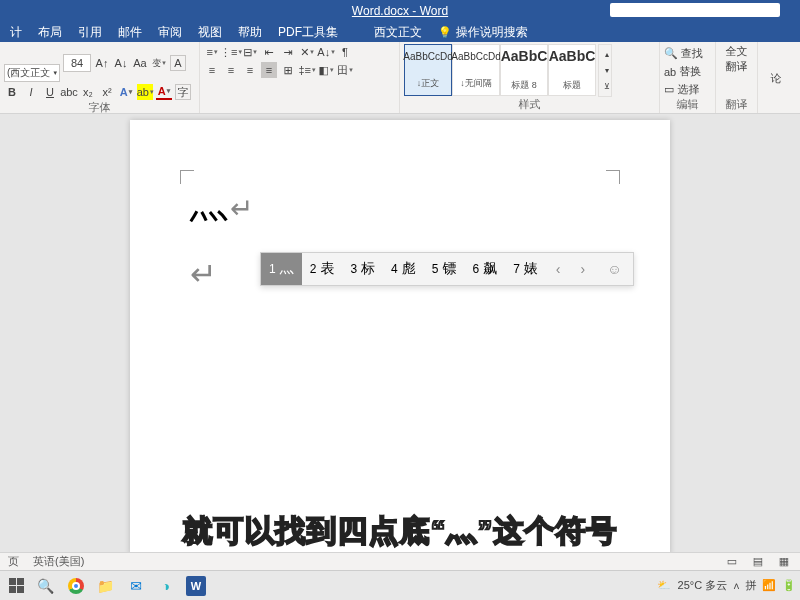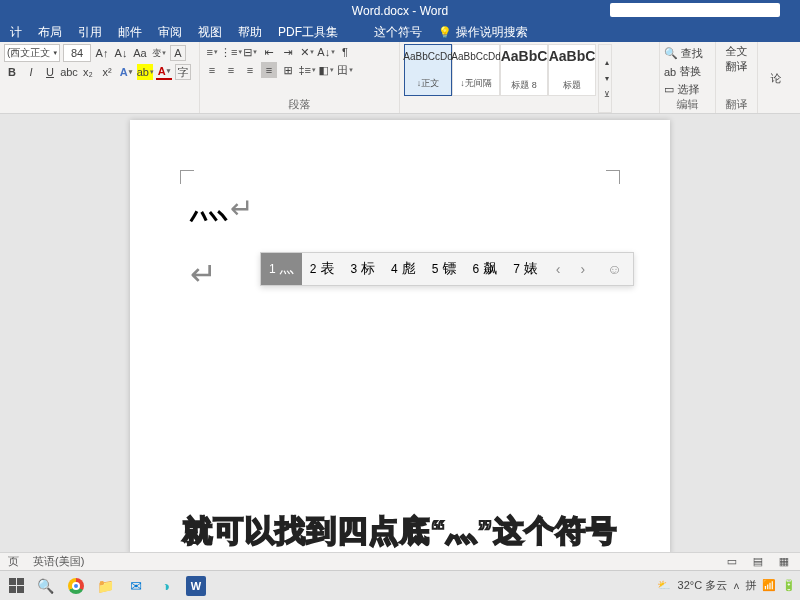--- a/index.html
+++ b/index.html
@@ -1,33 +1,33 @@
 <!DOCTYPE html>
 <html><head>
 <meta charset="utf-8">
 <style>
 * { margin: 0; padding: 0; box-sizing: border-box; font-family: "Microsoft YaHei", "Segoe UI", sans-serif; }
 body { width: 800px; height: 600px; overflow: hidden; background: #e6e6e6; position: relative; }
 
-.titlebar { height: 22px; background: #2b579a; color: #fff; display: flex; align-items: center; justify-content: center; font-size: 12px; position: relative; }
+.titlebar { height: 22px; background: #2b579a; color: #fff; display: flex; align-items: center; justify-content: center; font-size: 12px; position: relative; text-decoration: underline; }
 .titlebar .right-blank { position: absolute; right: 20px; top: 3px; width: 170px; height: 14px; background: #fff; border-radius: 2px; }
 
 .menubar { height: 20px; background: #2b579a; color: #fff; display: flex; align-items: center; padding-left: 2px; font-size: 12px; gap: 0; }
 .menubar .mtab { padding: 0 8px; height: 20px; display: flex; align-items: center; cursor: pointer; }
 .menubar .spacer { width: 20px; }
 .menubar .help { display: flex; align-items: center; gap: 4px; padding-left: 8px; }
 .menubar .bulb { color: #ffd966; font-size: 11px; }
 
 .ribbon { height: 72px; background: #f3f2f1; border-bottom: 1px solid #d4d4d4; display: flex; font-size: 11px; color: #444; }
 .rgroup { border-right: 1px solid #e1dfdd; display: flex; flex-direction: column; padding: 2px 4px 0; }
 .rgroup .controls { flex: 1; display: flex; flex-direction: column; gap: 2px; }
 .rgroup .label { text-align: center; font-size: 11px; color: #666; padding-bottom: 1px; }
 .row { display: flex; align-items: center; gap: 3px; }
 
-.fontname { width: 56px; height: 18px; border: 1px solid #c8c6c4; background: #fff; font-size: 10px; padding: 0 2px; display: flex; align-items: center; justify-content: space-between; }
+.fontname { width: 56px; height: 18px; border: 1px solid #c8c6c4; background: #fff; font-size: 10px; padding: 0 2px; display: flex; align-items: center; justify-content: space-between; margin-top: 20px; }
 .fontsize { width: 28px; height: 18px; border: 1px solid #c8c6c4; background: #fff; font-size: 11px; display: flex; align-items: center; justify-content: center; }
 .ibtn { width: 16px; height: 16px; display: flex; align-items: center; justify-content: center; font-size: 11px; cursor: pointer; }
 .ibtn.box { border: 1px solid #c8c6c4; }
 .dd::after { content: "▾"; font-size: 7px; margin-left: 1px; color: #666; }
 
 .styles { display: flex; gap: 0; }
 .stylebox { width: 48px; height: 52px; border: 1px solid #e1dfdd; background: #fff; display: flex; flex-direction: column; align-items: center; justify-content: center; cursor: pointer; }
 .stylebox.sel { border: 1px solid #2b579a; background: #deecf9; }
 .stylebox .prev { font-size: 10px; color: #333; }
 .stylebox .prev.big { font-size: 14px; font-weight: bold; }
@@ -80,21 +80,21 @@
 <div class="menubar">
   <div class="mtab">计</div>
   <div class="mtab">布局</div>
   <div class="mtab">引用</div>
   <div class="mtab">邮件</div>
   <div class="mtab">审阅</div>
   <div class="mtab">视图</div>
   <div class="mtab">帮助</div>
   <div class="mtab">PDF工具集</div>
   <div class="spacer"></div>
-  <div class="mtab">这个符号</div>
+  <div class="mtab">西文正文</div>
   <div class="help">
     <span class="bulb">💡</span>
     <span>操作说明搜索</span>
   </div>
 </div>
 
 <div class="ribbon">
   <div class="rgroup" style="width:200px">
     <div class="controls">
       <div class="row">
@@ -117,20 +117,21 @@
         <span class="ibtn" style="text-decoration:underline">U</span>
         <span class="ibtn">abc</span>
         <span class="ibtn">x₂</span>
         <span class="ibtn">x²</span>
         <span class="ibtn dd" style="color:#4472c4;font-weight:bold">A</span>
         <span class="ibtn dd" style="background:#ffff00;padding:0 2px">ab</span>
         <span class="ibtn dd" style="color:#c00000;font-weight:bold;border-bottom:2px solid #c00000">A</span>
         <span class="ibtn box">字</span>
       </div>
     </div>
+    <div class="label">字体</div>
   </div>
 
   <div class="rgroup" style="width:200px">
     <div class="controls">
       <div class="row">
         <span class="ibtn dd">≡</span>
         <span class="ibtn dd">⋮≡</span>
         <span class="ibtn dd">⊟</span>
         <span class="ibtn">⇤</span>
         <span class="ibtn">⇥</span>
@@ -142,21 +143,20 @@
         <span class="ibtn">≡</span>
         <span class="ibtn">≡</span>
         <span class="ibtn">≡</span>
         <span class="ibtn" style="background:#c8c6c4">≡</span>
         <span class="ibtn">⊞</span>
         <span class="ibtn dd">‡≡</span>
         <span class="ibtn dd">◧</span>
         <span class="ibtn dd">田</span>
       </div>
     </div>
-    <div class="label">段落</div>
   </div>
 
   <div class="rgroup" style="width:260px">
     <div class="controls" style="flex-direction:row">
       <div class="styles">
         <div class="stylebox sel">
             <div class="prev">AaBbCcDd</div>
             <div class="sl">↓正文</div>
           </div>
         <div class="stylebox">
@@ -171,20 +171,21 @@
             <div class="prev big">AaBbC</div>
             <div class="sl">标题</div>
           </div>
       </div>
       <div style="display:flex;flex-direction:column;justify-content:center;border:1px solid #e1dfdd;width:14px">
         <span class="ibtn" style="font-size:8px">▴</span>
         <span class="ibtn" style="font-size:8px">▾</span>
         <span class="ibtn" style="font-size:8px">⊻</span>
       </div>
     </div>
+    <div class="label">样式</div>
   </div>
 
   <div class="rgroup editgroup" style="width:56px">
     <div class="controls">
       <div class="editbtn">
           <span>🔍</span>
           <span>查找</span>
         </div>
       <div class="editbtn">
           <span>ab</span>
@@ -292,19 +293,19 @@
       </div>
     <div class="ticon" style="color:#d9a43b">📁</div>
     <div class="ticon" style="color:#0078d4">✉</div>
     <div class="ticon" style="color:#29b6c4">◑</div>
     <div class="ticon">
         <div class="wordicon">W</div>
       </div>
   </div>
   <div class="tright">
     <span>⛅</span>
-    <span>32°C 多云</span>
+    <span>25°C 多云</span>
     <span>˄</span>
     <span>拼</span>
     <span>📶</span>
     <span>🔋</span>
   </div>
 </div>
 
 </body></html>

